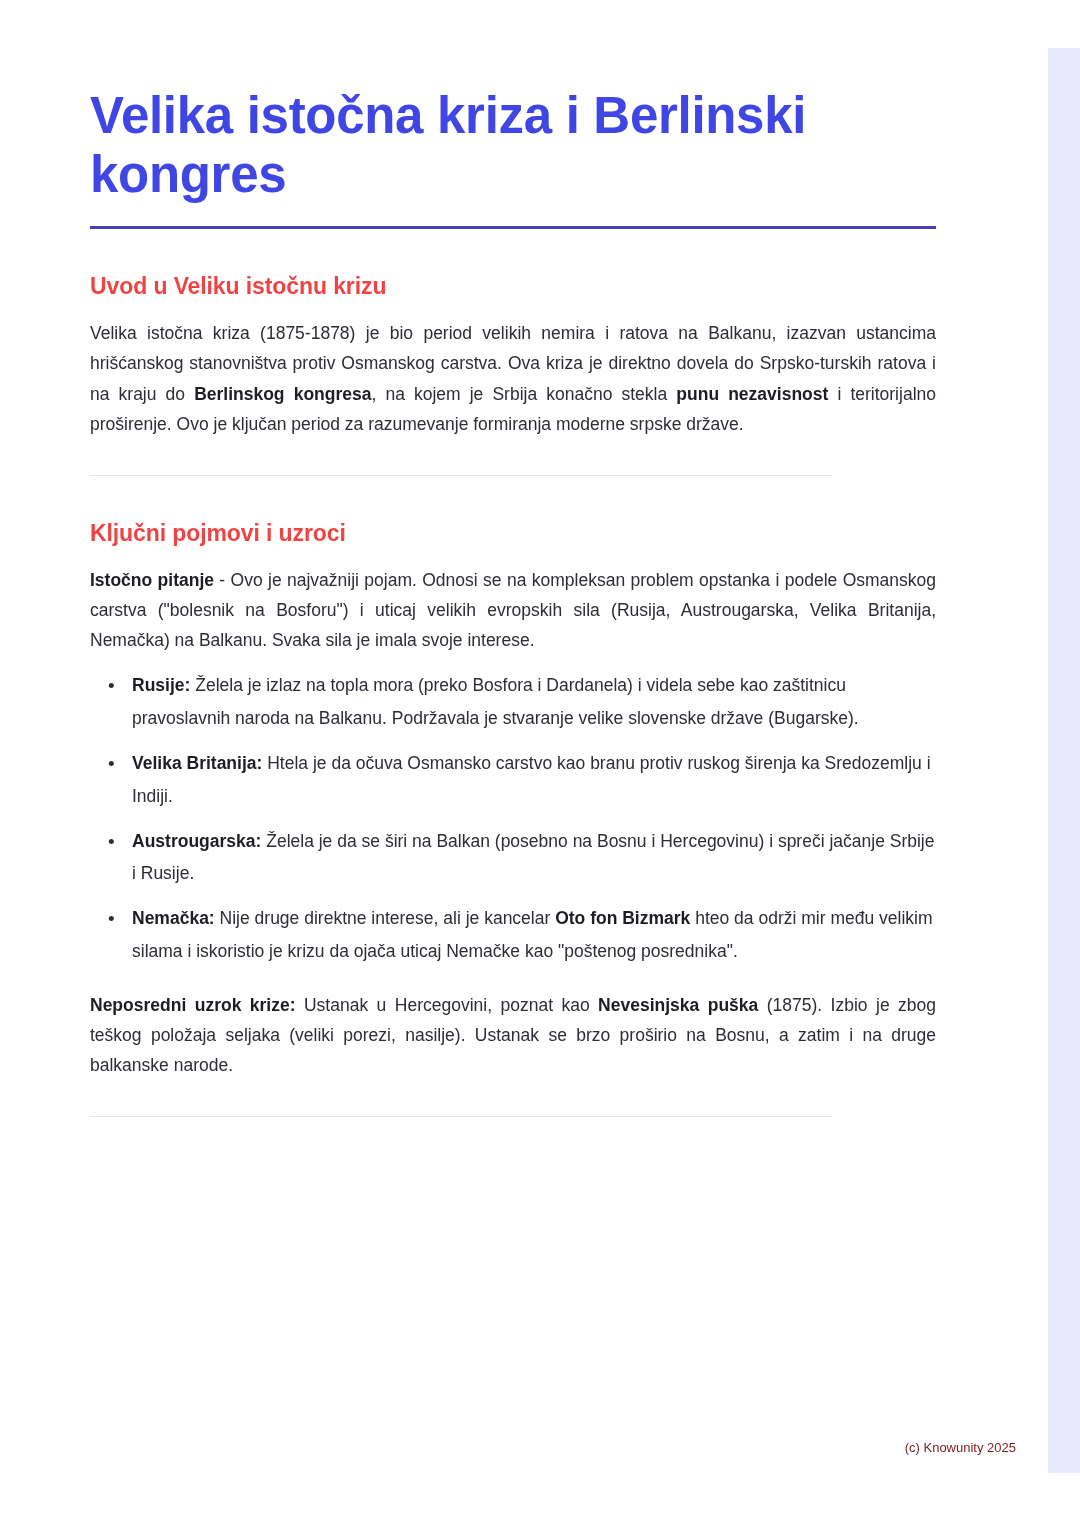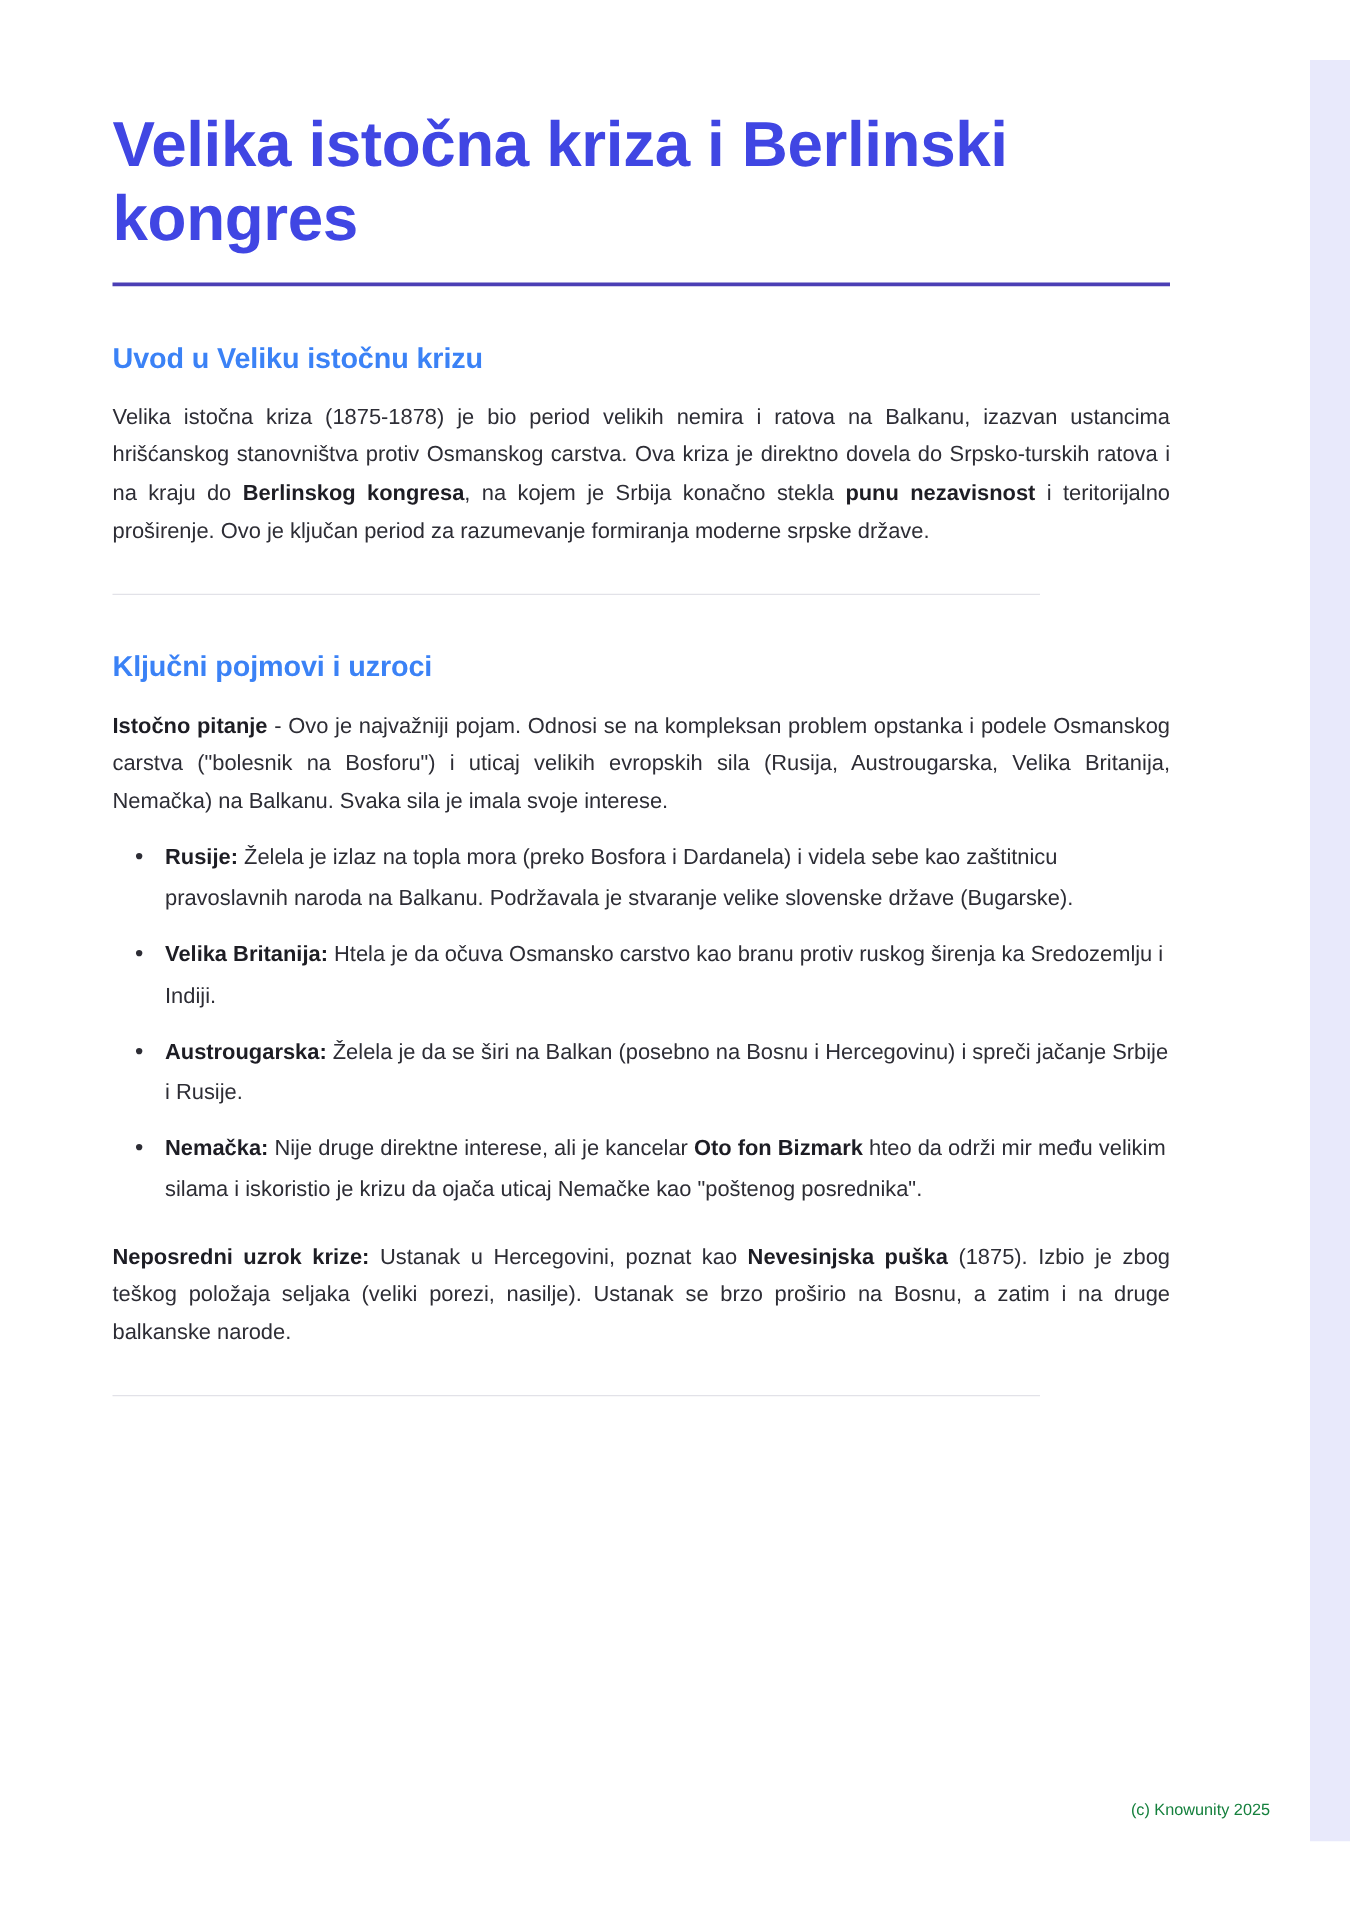--- a/index.html
+++ b/index.html
@@ -42,21 +42,21 @@
     margin: 0;
     letter-spacing: -0.3px;
   }
   .title-rule {
     margin-top: 22px;
     border-bottom: 3px solid #4b3fb5;
     width: 846px;
   }
   h2.section-title {
     font-size: 23px;
-    color: #3b82f6;
+    color: #ef4444;
     font-weight: bold;
     margin: 44px 0 18px 0;
     letter-spacing: -0.1px;
   }
   p.para {
     font-size: 17.5px;
     line-height: 1.72;
     color: #2d2d35;
     margin: 0 0 6px 0;
     text-align: justify;
@@ -86,21 +86,21 @@
     left: -10px;
     top: -1px;
     font-size: 19px;
     color: #2d2d35;
   }
   .footer-credit {
     position: absolute;
     right: 64px;
     top: 1440px;
     font-size: 13px;
-    color: #15803d;
+    color: #7f1d1d;
     font-family: "Liberation Sans", sans-serif;
   }
   .last-heading { margin-bottom: 0; }
 </style>
 </head>
 <body>
 
 <div class="page">
 
   <div class="side-band"></div>

